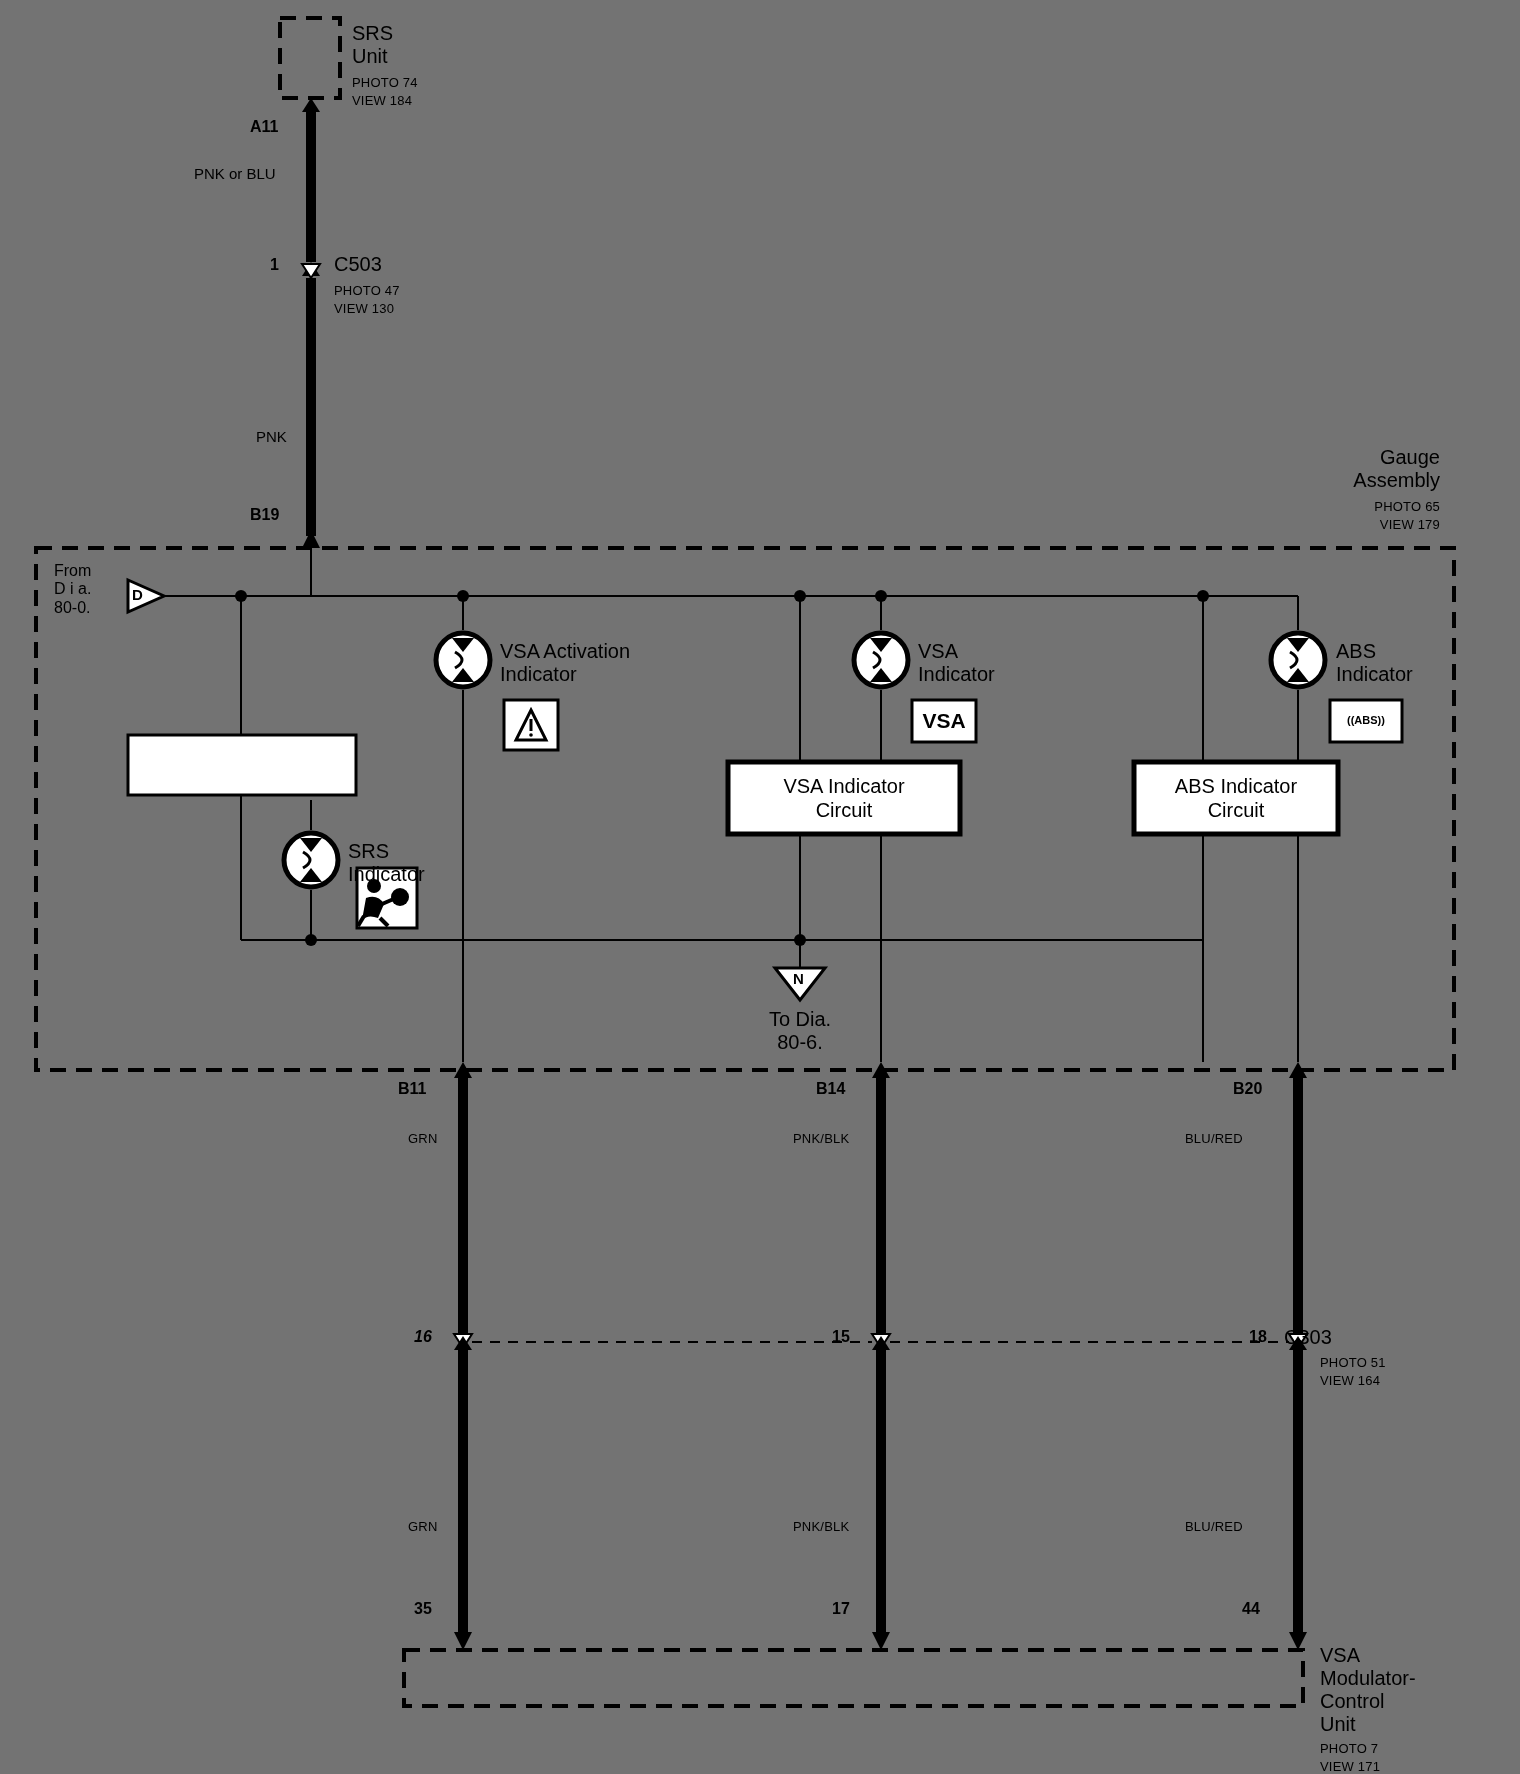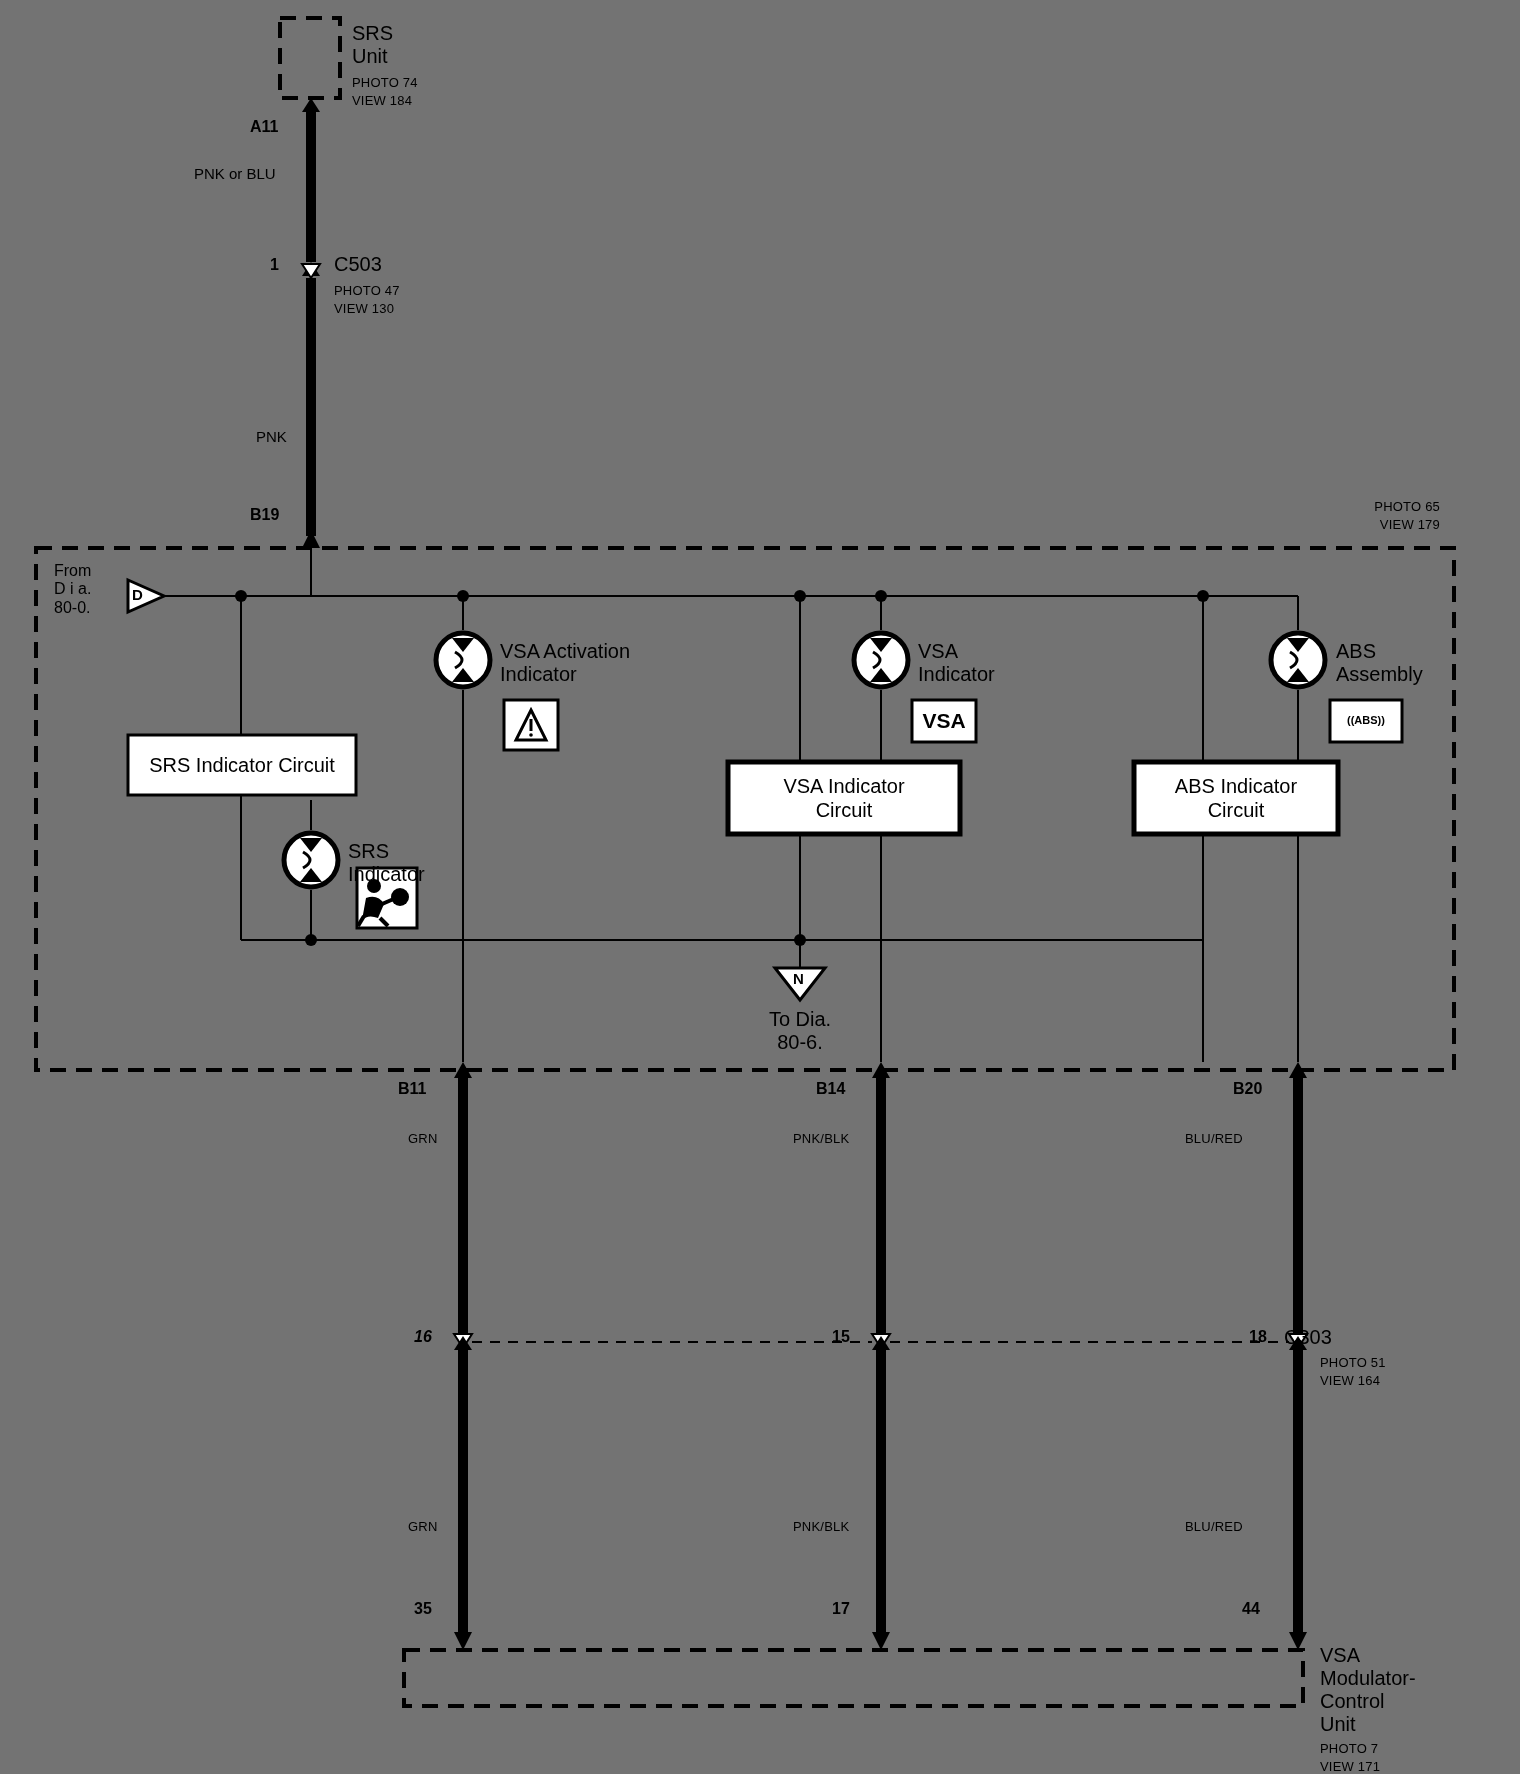--- a/index.html
+++ b/index.html
@@ -152,41 +152,42 @@
   <div class="lbl sm" style="left:194px;top:165px;">PNK or BLU</div>
   <div class="lbl sm" style="left:256px;top:428px;">PNK</div>
 
   <div class="lbl med bold" style="left:270px;top:256px;">1</div>
   <div class="lbl big" style="left:334px;top:253px;">C503</div>
   <div class="lbl xs" style="left:334px;top:284px;">PHOTO 47</div>
   <div class="lbl xs" style="left:334px;top:302px;">VIEW 130</div>
 
   <div class="lbl med bold" style="left:250px;top:506px;">B19</div>
 
+  <div class="lbl big right" style="left:1140px;top:446px;width:300px;">Gauge
+Assembly</div>
   <div class="lbl xs right" style="left:1140px;top:500px;width:300px;">PHOTO 65</div>
   <div class="lbl xs right" style="left:1140px;top:518px;width:300px;">VIEW 179</div>
 
   <div class="lbl med" style="left:54px;top:562px;">From
 D i a.
 80-0.</div>
   <div class="lbl sm bold" style="left:132px;top:586px;">D</div>
 
   <div class="lbl big" style="left:500px;top:640px;">VSA Activation
 Indicator</div>
   <div class="lbl big" style="left:918px;top:640px;">VSA
 Indicator</div>
   <div class="lbl big" style="left:1336px;top:640px;">ABS
-Assembly</div>
+Indicator</div>
   <div class="lbl big" style="left:348px;top:840px;">SRS
 Indicator</div>
 
   <div class="boxlabel bold" style="left:912px;top:700px;width:64px;height:42px;font-size:21px;">VSA</div>
   <div class="boxlabel bold" style="left:1330px;top:700px;width:72px;height:42px;font-size:11px;">((ABS))</div>
 
-  <div class="boxlabel" style="left:128px;top:735px;width:228px;height:60px;">SRS Indicator Circuit</div>
   <div class="boxlabel" style="left:728px;top:762px;width:232px;height:72px;white-space:pre-line;">VSA Indicator
 Circuit</div>
   <div class="boxlabel" style="left:1134px;top:762px;width:204px;height:72px;white-space:pre-line;">ABS Indicator
 Circuit</div>
 
   <div class="lbl sm bold" style="left:793px;top:970px;">N</div>
   <div class="lbl big center" style="left:700px;top:1008px;width:200px;">To Dia.
 80-6.</div>
 
   <div class="lbl med bold" style="left:398px;top:1080px;">B11</div>

